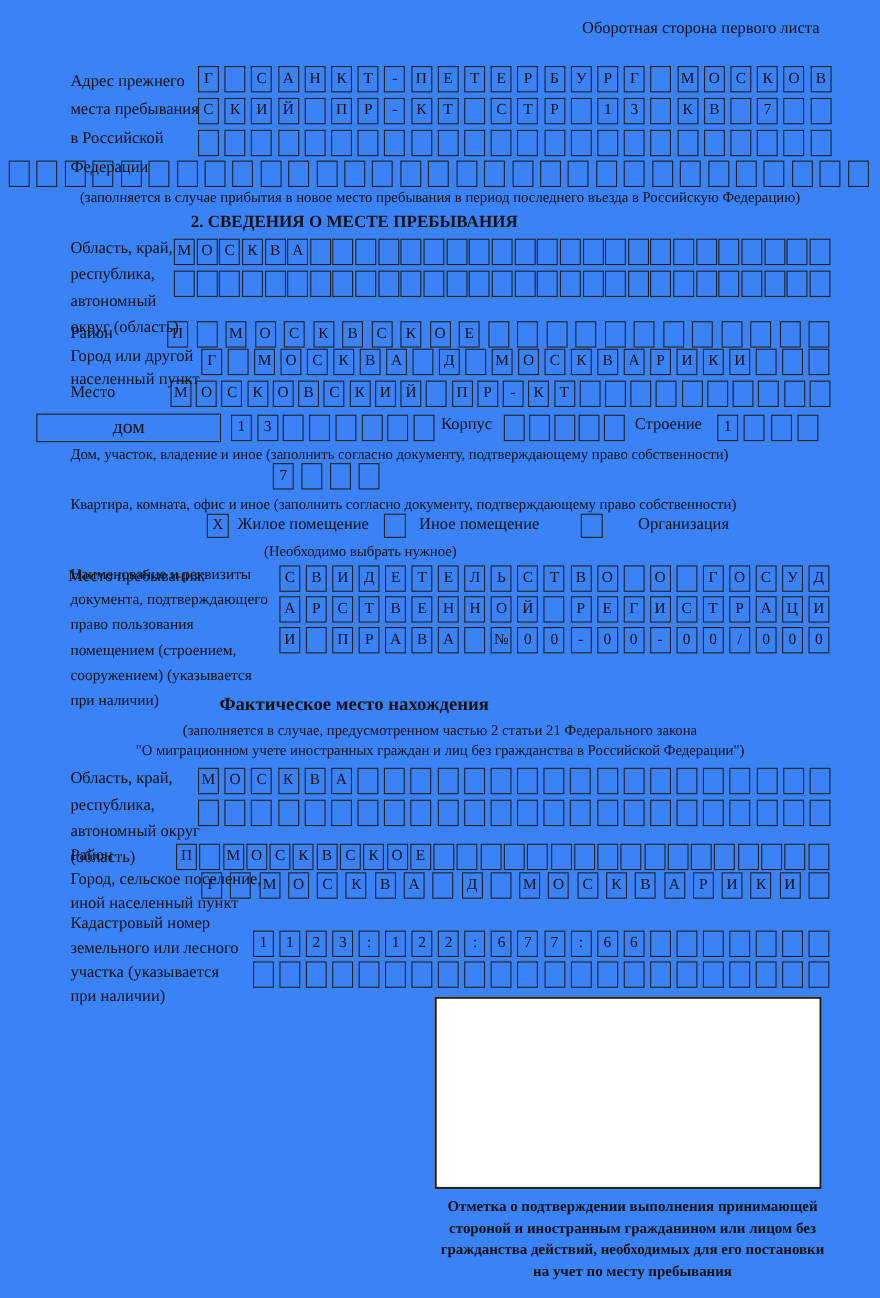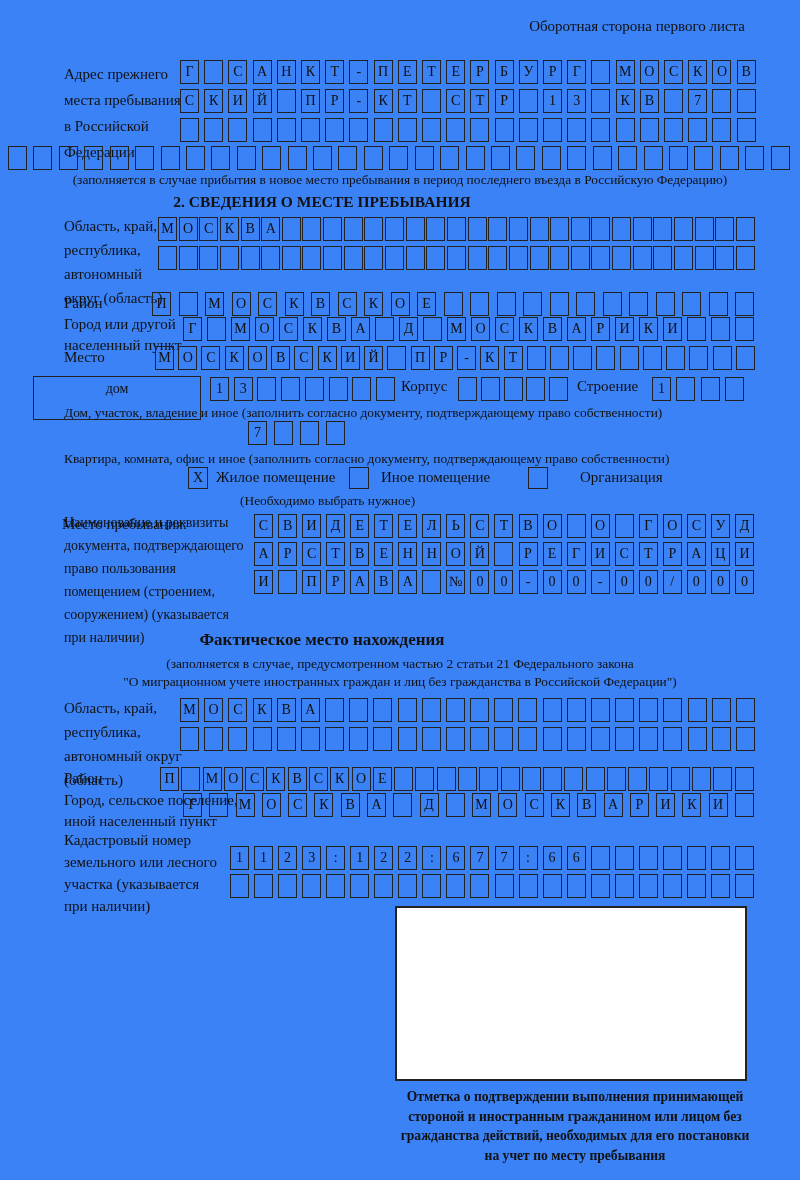--- a/index.html
+++ b/index.html
@@ -7,22 +7,22 @@
     position:relative;width:800px;height:1180px;margin:0 auto;background:#3b82f6;
     font-family:Liberation Serif, serif;color:#111;
     overflow:hidden;
   }
   .boxrow{position:absolute;display:flex;justify-content:space-between;height:24px;}
   .cell{
     width:19px;height:24px;border:1.5px solid #222;box-sizing:border-box;
     text-align:center;font-size:14px;line-height:21px;overflow:hidden;flex:0 0 auto;
   }
   .widebox{
-    position:absolute;height:44px;border:1.5px solid #222;box-sizing:border-box;
-    text-align:center;font-size:14px;line-height:23px;
+    position:absolute;height:26px;border:1.5px solid #222;box-sizing:border-box;
+    text-align:center;font-size:18px;line-height:23px;
   }
   .checkbox{
     position:absolute;width:20px;height:22px;border:1.5px solid #222;box-sizing:border-box;
     text-align:center;font-size:14px;line-height:19px;
   }
   .lbl{position:absolute;font-size:15px;white-space:nowrap;}
   .lines{line-height:25px;white-space:nowrap;}
   .note{position:absolute;font-size:13.4px;white-space:nowrap;}
   .center{left:0;width:800px;text-align:center;}
   .title{position:absolute;left:0;width:644px;text-align:center;font-weight:bold;font-size:15.5px;}

